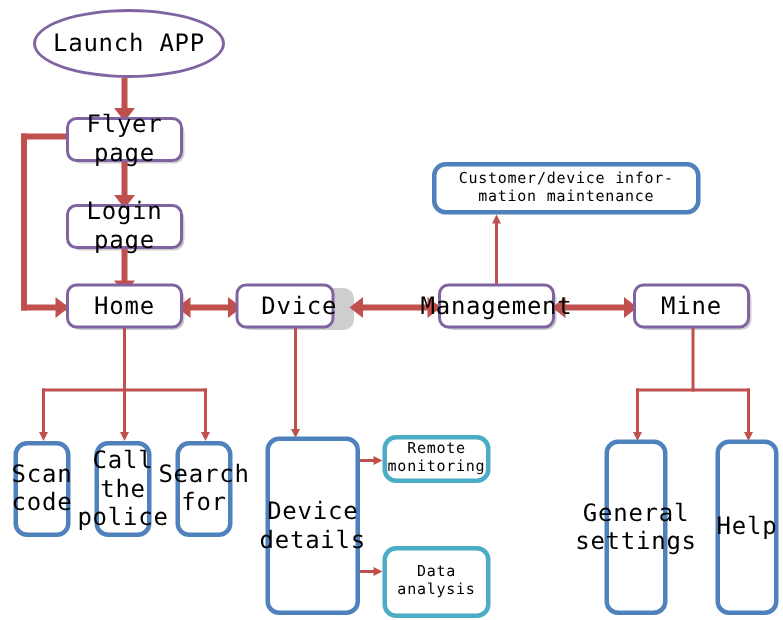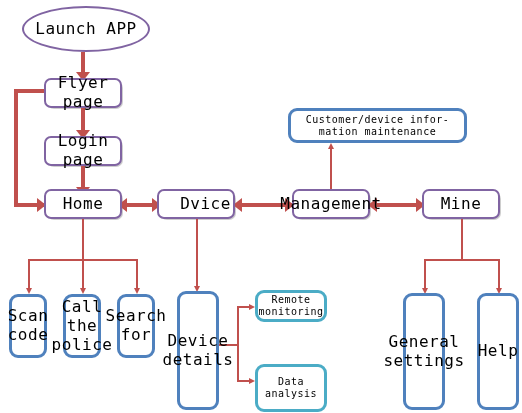--- a/index.html
+++ b/index.html
@@ -195,21 +195,21 @@
   </div>
 
   <div class="node purple fs11" style="left:44px; top:136px; width:78px; height:30px;">
     <span>Login page</span>
   </div>
 
   <div class="node purple fs11" style="left:44px; top:189px; width:78px; height:30px;">
     <span>Home</span>
   </div>
 
-  <div class="node purple fs11" style="left:157px; top:189px; width:78px; height:30px;padding-left:19px;">
+  <div class="node purple fs11" style="left:157px; top:189px; width:66px; height:30px;padding-left:19px;">
     <span>Dvice</span>
   </div>
 
   <div class="node purple fs11" style="left:292px; top:189px; width:78px; height:30px;">
     <span>Management</span>
   </div>
 
   <div class="node purple fs11" style="left:422px; top:189px; width:78px; height:30px;">
     <span>Mine</span>
   </div>
@@ -228,21 +228,21 @@
     <span>Call
 the
 police</span>
   </div>
 
   <div class="node blue fs11" style="left:117px; top:294px; width:38px; height:64px;">
     <span>Search
 for</span>
   </div>
 
-  <div class="node blue fs11" style="left:177px; top:291px; width:42px; height:119px;">
+  <div class="node blue fs11" style="left:177px; top:291px; width:63px; height:119px;">
     <span>Device
 details</span>
   </div>
 
   <div class="node cyan fs10" style="left:255px; top:290px; width:72px; height:32px;">
     <span>Remote
 monitoring</span>
   </div>
 
   <div class="node cyan fs10" style="left:255px; top:364px; width:72px; height:48px;">

